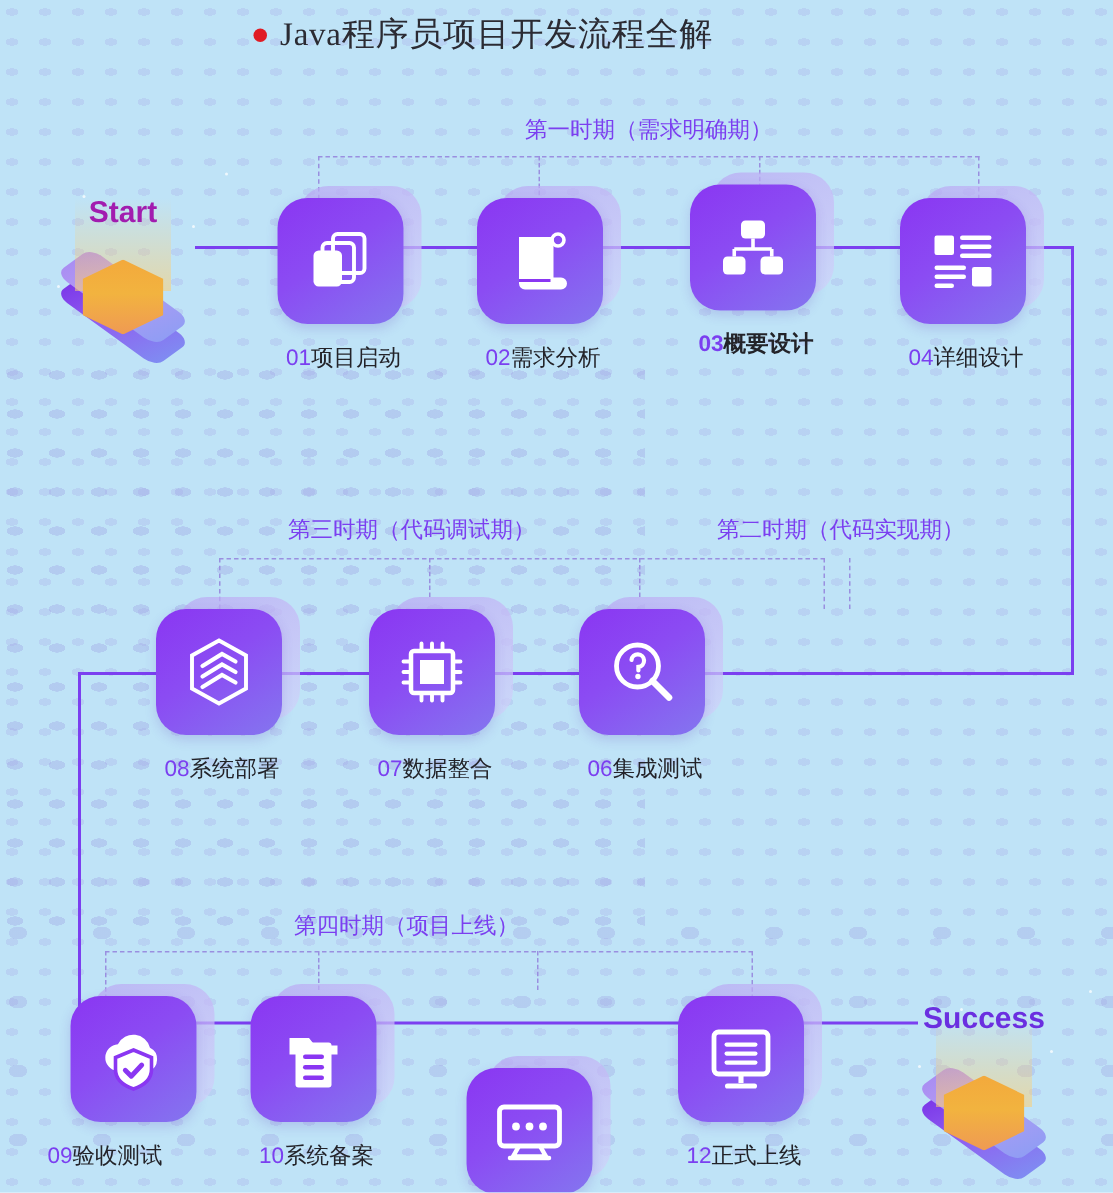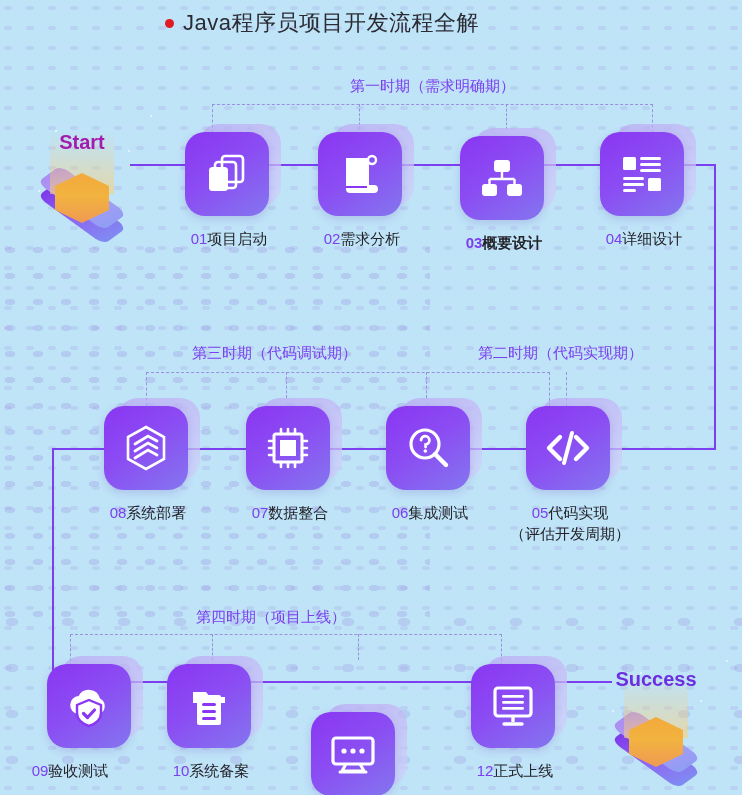--- a/index.html
+++ b/index.html
@@ -41,20 +41,21 @@
     position:absolute; pointer-events:none;
     background: rgba(255,255,255,.75);
     width:2px; height:2px; border-radius:50%;
   }
 
   
   .title-wrap {
     position: absolute; left: 0; top: 8px; width: 644px;
     display: flex; align-items: center; justify-content: center;
     gap: 9px;
+    font-family: Liberation Serif, serif;
   }
   .title-bullet {
     width: 9px; height: 9px; border-radius: 50%;
     background: #e01b24;
     display: block;
   }
   .title-text {
     font-size: 22px; color: #2b2b33; letter-spacing: .5px;
     white-space: nowrap;
   }
@@ -209,21 +210,21 @@
           <circle cx="35" cy="9" r="4" fill="none" stroke="#fff" stroke-width="2.4"></circle>
           <path d="M9 36 h21" stroke="#8a36f2" stroke-width="2" fill="none"></path>
         </svg>
       </div>
     </div>
     <div class="node-label">
       <span class="num">02</span><span>需求分析</span>
     </div>
   </div>
 
-  <div class="node" style="left:460px;top:136px;font-weight:bold;">
+  <div class="node" style="left:460px;top:123px;font-weight:bold;">
     <div class="card">
       <div class="tile-back"></div>
       <div class="tile-front">
         <svg width="46" height="46" viewBox="0 0 46 46">
           <rect x="15" y="5" width="16" height="12" rx="3" fill="#fff"></rect>
           <rect x="3" y="29" width="15" height="12" rx="3" fill="#fff"></rect>
           <rect x="28" y="29" width="15" height="12" rx="3" fill="#fff"></rect>
           <path d="M23 17 v7 M10.5 24 h25 M10.5 24 v5 M35.5 24 v5" stroke="#fff" stroke-width="2.4" fill="none"></path>
         </svg>
       </div>
@@ -319,36 +320,20 @@
           <path d="M17 16 a4.2 4.2 0 1 1 4.6 4.6 v2.4" fill="none" stroke="#fff" stroke-width="2.8" stroke-linecap="round"></path>
           <circle cx="21.3" cy="27" r="1.8" fill="#fff"></circle>
         </svg>
       </div>
     </div>
     <div class="node-label">
       <span class="num">06</span><span>集成测试</span>
     </div>
   </div>
 
-  <div class="node" style="left:526px;top:406px;">
-    <div class="card">
-      <div class="tile-back"></div>
-      <div class="tile-front">
-        <svg width="50" height="48" viewBox="0 0 50 48">
-          <path d="M17 13 L6 24 L17 35" fill="none" stroke="#fff" stroke-width="4.4" stroke-linecap="round" stroke-linejoin="round"></path>
-          <path d="M33 13 L44 24 L33 35" fill="none" stroke="#fff" stroke-width="4.4" stroke-linecap="round" stroke-linejoin="round"></path>
-          <path d="M29 9 L21 39" fill="none" stroke="#fff" stroke-width="4" stroke-linecap="round"></path>
-        </svg>
-      </div>
-    </div>
-    <div class="node-label">
-      <span class="num">05</span><span>代码实现</span>
-      <span class="sub">（评估开发周期）</span>
-    </div>
-  </div>
 
   <div class="phase-label" style="left:196px;top:608px;">第四时期（项目上线）</div>
   <div class="bracket" style="left:70px;top:634px;width:432px;height:32px;">
     <div class="top"></div>
     <div class="tick" style="left:0;height:32px;"></div>
     <div class="tick" style="left:142px;height:26px;"></div>
     <div class="tick" style="left:288px;height:26px;"></div>
     <div class="tick" style="left:431px;height:32px;"></div>
   </div>
 
@@ -398,21 +383,21 @@
           <path d="M18 33 L14 40 h22 l-4 -7" fill="none" stroke="#fff" stroke-width="3" stroke-linejoin="round"></path>
           <path d="M12 41 h26" stroke="#fff" stroke-width="3" stroke-linecap="round"></path>
         </svg>
       </div>
     </div>
     <div class="node-label">
       <span class="num">11</span><span>试运行</span>
     </div>
   </div>
 
-  <div class="node" style="left:452px;top:664px;margin-left:19px;">
+  <div class="node" style="left:452px;top:664px;">
     <div class="card">
       <div class="tile-back"></div>
       <div class="tile-front">
         <svg width="48" height="46" viewBox="0 0 48 46">
           <rect x="6" y="5" width="36" height="28" rx="3" fill="none" stroke="#fff" stroke-width="3.2"></rect>
           <rect x="13" y="12" width="22" height="2.8" rx="1.4" fill="#fff"></rect>
           <rect x="13" y="18" width="22" height="2.8" rx="1.4" fill="#fff"></rect>
           <rect x="13" y="24" width="22" height="2.8" rx="1.4" fill="#fff"></rect>
           <path d="M24 33 v6" stroke="#fff" stroke-width="3.4"></path>
           <path d="M15 41 h18" stroke="#fff" stroke-width="3.4" stroke-linecap="round"></path>

